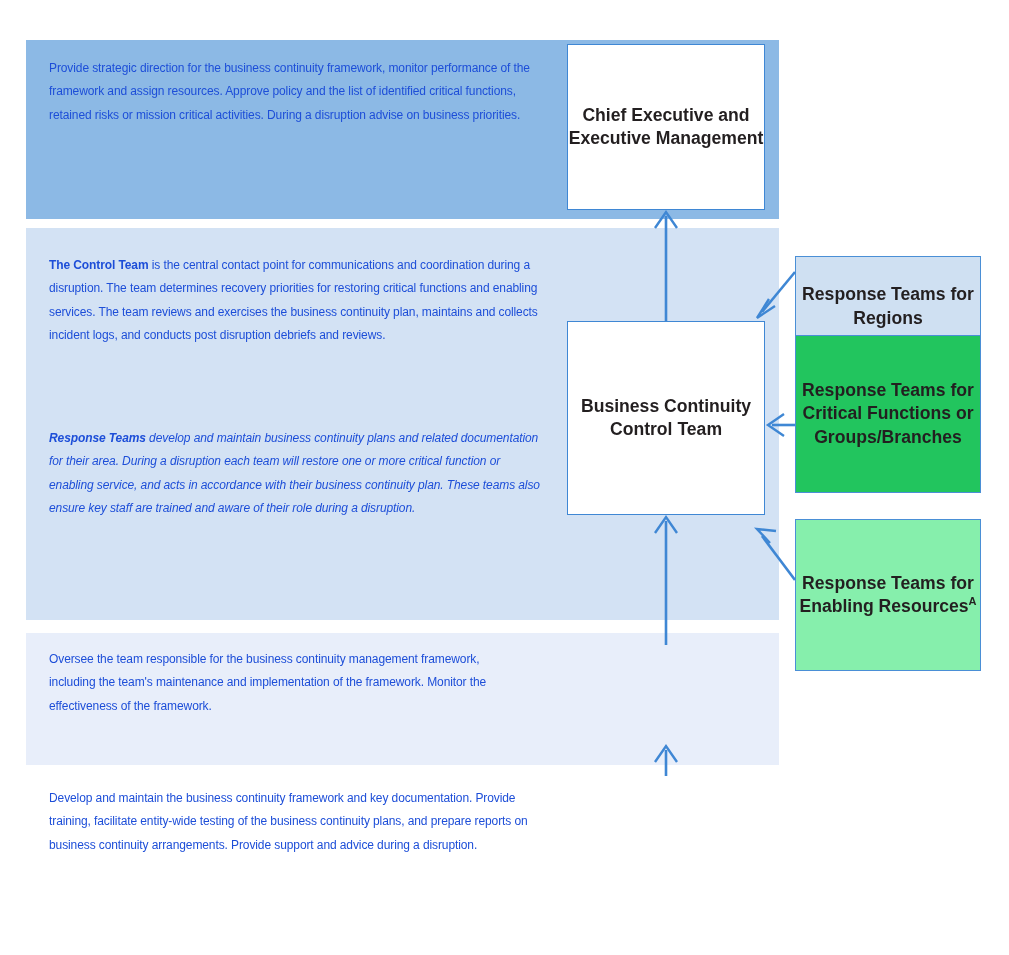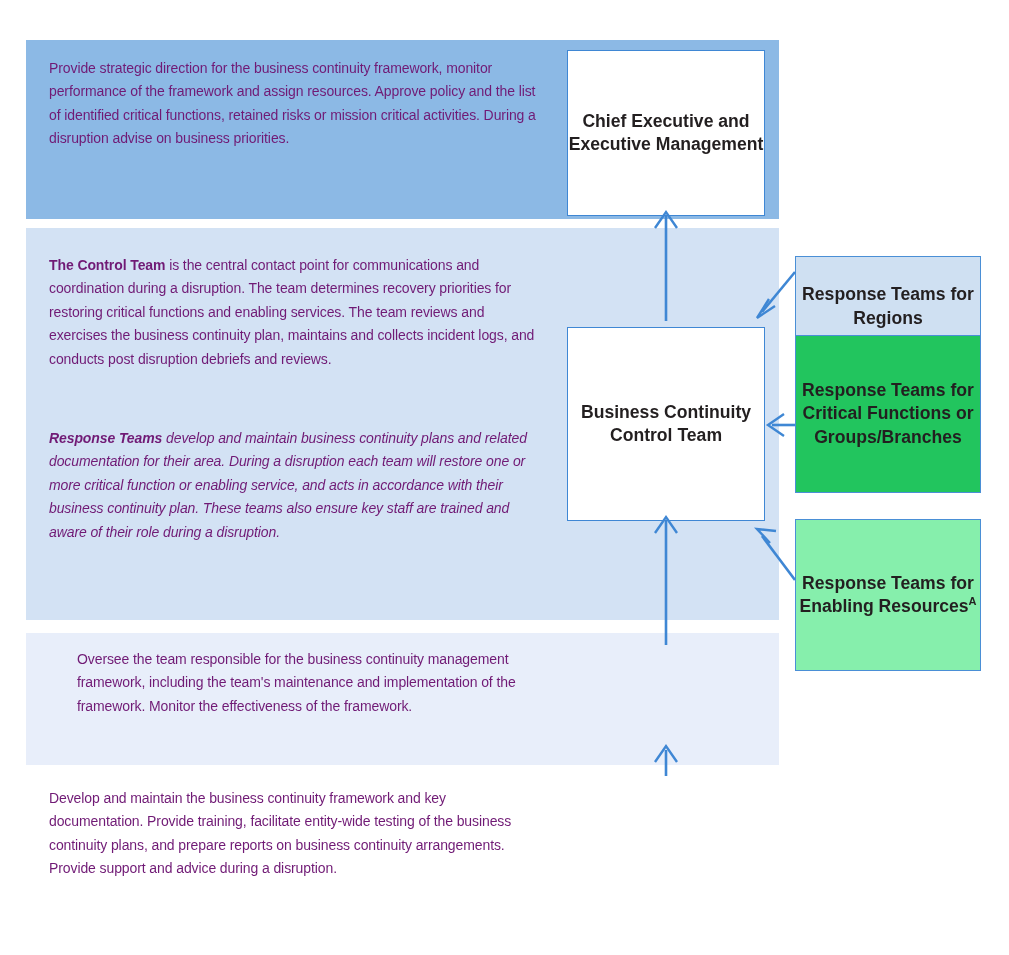--- a/index.html
+++ b/index.html
@@ -12,37 +12,36 @@
 
   
   .band{position:absolute;}
   #band-exec{left:26px;top:40px;width:753px;height:179px;background:#8cb9e5;}
   #band-control{left:26px;top:228px;width:753px;height:392px;background:#d3e2f4;}
   #band-manager{left:26px;top:633px;width:753px;height:132px;background:#e8eefa;}
   #band-team{left:26px;top:772px;width:753px;height:148px;background:#ffffff;}
 
   
   .desc{
-    position:absolute;color:#701a75;font-size:14px;line-height:23.4px;
+    position:absolute;color:#1d4ed8;font-size:12px;line-height:23.4px;
     letter-spacing:-0.1px;
   }
   #desc-exec{left:49px;top:57px;width:497px;}
   #desc-control-1{left:49px;top:254px;width:497px;}
   #desc-control-2{left:49px;top:427px;width:497px;font-style:italic;}
-  #desc-manager{left:49px;top:648px;width:470px;margin-left:28px;}
+  #desc-manager{left:49px;top:648px;width:470px;}
   #desc-team{left:49px;top:787px;width:480px;}
   .desc b{font-weight:bold;}
 
   
   .node{
     position:absolute;background:#ffffff;border:1.6px solid #3f87d4;
     box-sizing:border-box;display:flex;align-items:center;justify-content:center;
     text-align:center;font-weight:bold;font-size:17.6px;line-height:23.4px;
     color:#231f20;
-    margin-top:6px;
   }
   #node-exec{left:567px;top:44px;width:198px;height:166px;}
   #node-control{left:567px;top:321px;width:198px;height:194px;}
   #node-manager{left:567px;top:645px;width:198px;height:99px;}
   #node-team{left:567px;top:776px;width:198px;height:125px;}
 
   
   .rteam{
     position:absolute;box-sizing:border-box;border:1.4px solid #4a8fd6;
     display:flex;align-items:center;justify-content:center;text-align:center;

